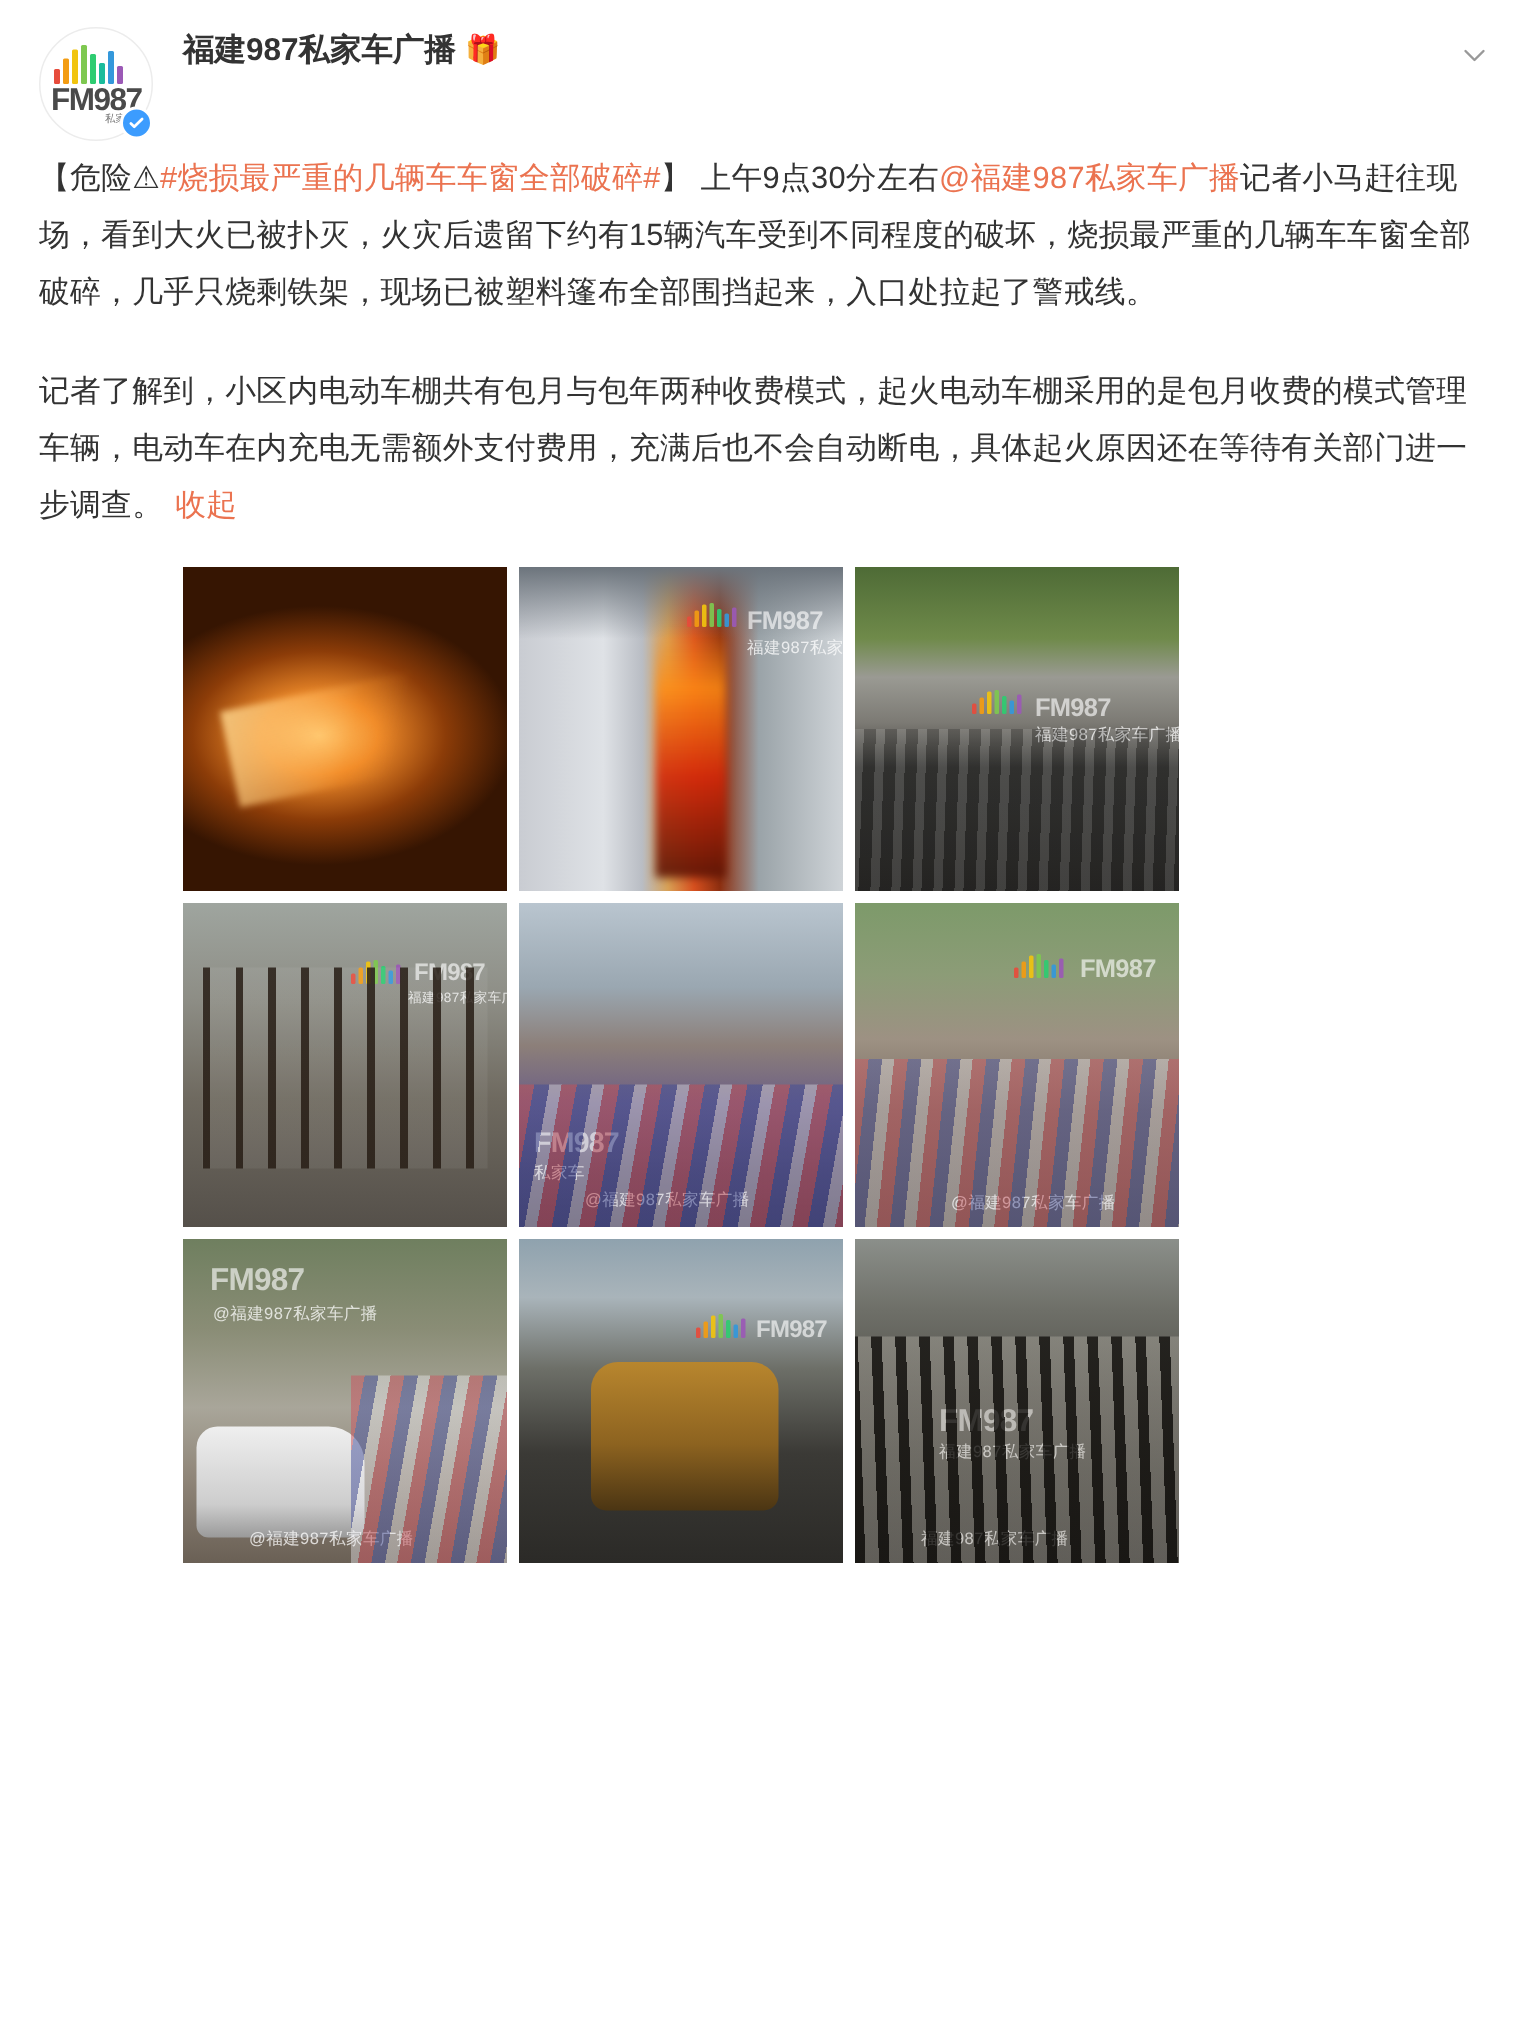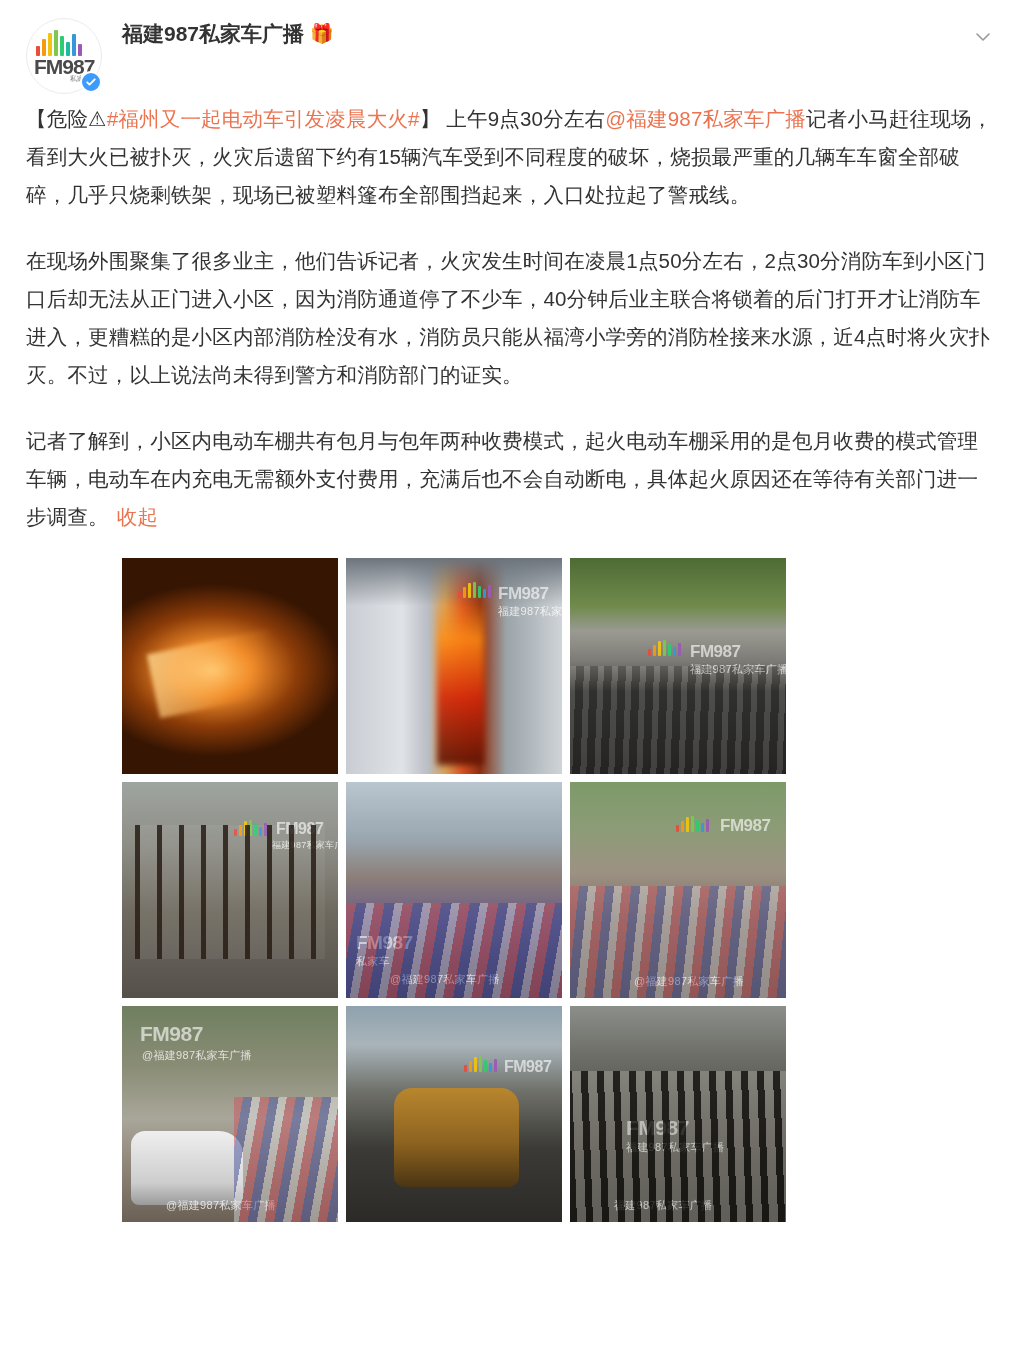--- a/index.html
+++ b/index.html
@@ -315,24 +315,21 @@
 
     <div class="collapse-arrow">
       <svg viewBox="0 0 20 20" aria-hidden="true">
           <path d="M4 7l6 6 6-6" fill="none" stroke="#999999" stroke-width="1.6" stroke-linecap="round" stroke-linejoin="round"></path>
         </svg>
     </div>
   </div>
 
   <div class="post-body">
     <p>
-      <span>【危险⚠</span><span class="link">#福州又一起电动车引发凌晨大火#</span><span>】 上午9点30分左右</span><span class="link-blue">@福建987私家车广播</span><span>记者小马赶往现场，看到大火已被扑灭，火灾后遗留下约有15辆汽车受到不同程度的破坏，烧损最严重的几辆车车窗全部破碎，几乎只烧剩铁架，现场已被塑料篷布全部围挡起来，入口处拉起了警戒线。</span>
-    </p>
-    <p>
-      <span>在现场外围聚集了很多业主，他们告诉记者，火灾发生时间在凌晨1点50分左右，2点30分消防车到小区门口后却无法从正门进入小区，因为消防通道停了不少车，40分钟后业主联合将锁着的后门打开才让消防车进入，更糟糕的是小区内部消防栓没有水，消防员只能从福湾小学旁的消防栓接来水源，近4点时将火灾扑灭。不过，以上说法尚未得到警方和消防部门的证实。</span>
+      <span>【危险⚠</span><span class="link">#烧损最严重的几辆车车窗全部破碎#</span><span>】 上午9点30分左右</span><span class="link-blue">@福建987私家车广播</span><span>记者小马赶往现场，看到大火已被扑灭，火灾后遗留下约有15辆汽车受到不同程度的破坏，烧损最严重的几辆车车窗全部破碎，几乎只烧剩铁架，现场已被塑料篷布全部围挡起来，入口处拉起了警戒线。</span>
     </p>
     <p>
       <span>记者了解到，小区内电动车棚共有包月与包年两种收费模式，起火电动车棚采用的是包月收费的模式管理车辆，电动车在内充电无需额外支付费用，充满后也不会自动断电，具体起火原因还在等待有关部门进一步调查。</span><span class="unfold">收起</span>
     </p>
   </div>
 
   <div class="img-grid">
 
     <div class="img-cell ph1"></div>
 

